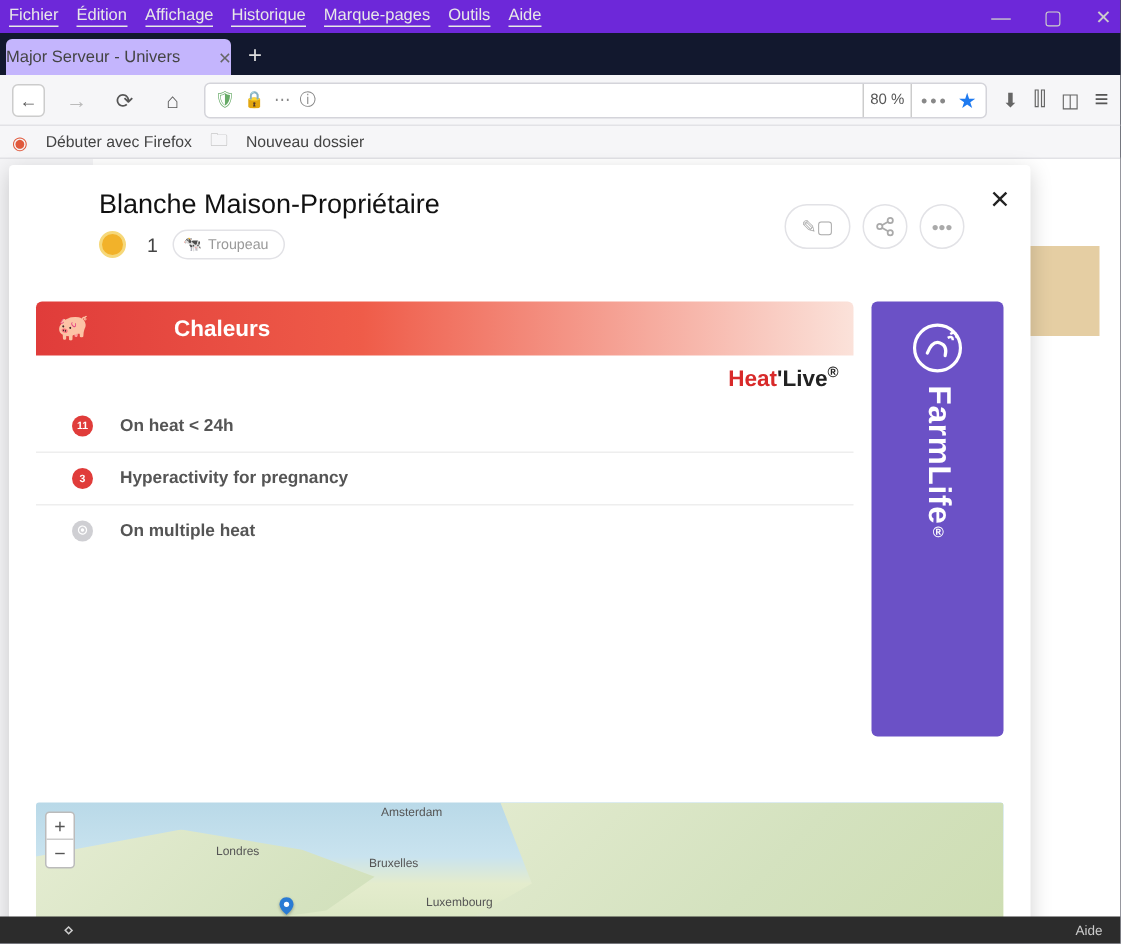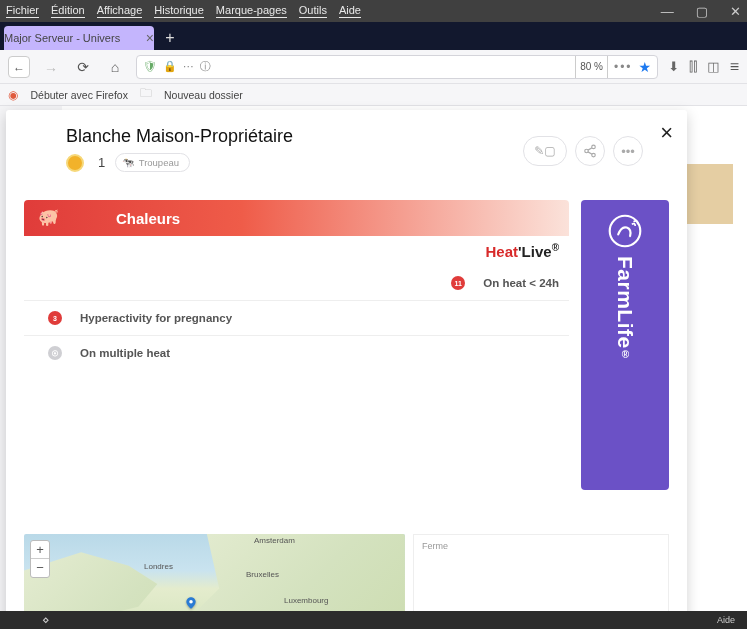--- a/index.html
+++ b/index.html
@@ -1,19 +1,19 @@
 <!DOCTYPE html>
 <html><head>
 <meta charset="utf-8">
 <style>
   * { margin: 0; padding: 0; box-sizing: border-box; font-family: Arial, Helvetica, sans-serif; }
   html, body { width: 747px; height: 629px; overflow: hidden; background: #0c1020; }
 
   
-  .titlebar { height: 22px; background: #404040; display: flex; align-items: center; padding: 0 6px; color: #e8e8e8; font-size: 11px; }
+  .titlebar { height: 22px; background: #6d28d9; display: flex; align-items: center; padding: 0 6px; color: #e8e8e8; font-size: 11px; }
   .titlebar .menu { display: flex; gap: 12px; }
   .titlebar .menu span { border-bottom: 1px solid #e8e8e8; padding-bottom: 1px; cursor: default; }
   .titlebar .wincontrols { margin-left: auto; display: flex; gap: 22px; color: #ccc; font-size: 13px; }
   .titlebar .wincontrols span { cursor: default; }
 
   
   .tabstrip { height: 28px; background: #12182e; display: flex; align-items: flex-end; padding-left: 4px; }
   .tab { height: 24px; background: #c4b5fd; border-radius: 4px 4px 0 0; display: flex; align-items: center; padding: 0 0; font-size: 11px; color: #444; min-width: 150px; justify-content: space-between; }
   .tab .closex { color: #666; font-size: 14px; }
   .newtab { width: 24px; height: 24px; display: flex; align-items: center; justify-content: center; color: #ddd; font-size: 16px; margin-left: 4px; }
@@ -72,21 +72,21 @@
   .heatcard { flex: 1; background: #fff; }
   .heat-hdr { height: 36px; border-radius: 4px 4px 0 0; background: linear-gradient(90deg, #e03c3a 0%, #ef5c49 40%, #fbe2da 100%); color: #fff; display: flex; align-items: center; padding: 0 12px; font-size: 15px; font-weight: 600; position: relative; }
   .heat-hdr .pig { position: absolute; left: 14px; top: 7px; font-size: 17px; color: rgba(255,255,255,0.9); }
   .heat-hdr .title { margin-left: 80px; }
   .heat-live { text-align: right; font-size: 15px; font-weight: 700; padding: 6px 10px 2px 0; }
   .heat-live .h1 { color: #d82a2a; }
   .heat-live .h2 { color: #222; }
   .heat-live .reg { font-size: 10px; vertical-align: super; color: #222; }
   .heat-rows { padding: 4px 0 0 0; }
   .heat-row { display: flex; align-items: center; gap: 18px; padding: 10px 10px 10px 24px; border-top: 1px solid #eee; font-size: 11.5px; color: #555; font-weight: 600; }
-  .heat-row:first-child { border-top: none; justify-content: flex-end; }
+  .heat-row:first-child { border-top: none; }
   .hbadge { width: 14px; height: 14px; border-radius: 50%; display: inline-flex; align-items: center; justify-content: center; font-size: 7px; color: #fff; font-weight: bold; }
   .hb-red { background: #e03c3a; }
   .hb-grey { background: #cfcfd3; }
 
   
   .farmlife { width: 88px; background: #6b51c6; border-radius: 4px; display: flex; flex-direction: column; align-items: center; padding: 14px 0; color: #fff; height: 290px; }
   .farmlife .logo { width: 34px; height: 34px; margin-bottom: 8px; }
   .farmlife .txt { writing-mode: vertical-rl; font-size: 21px; font-weight: 700; letter-spacing: 0.5px; }
   .farmlife .reg { font-size: 10px; writing-mode: vertical-rl; }
 
@@ -294,23 +294,20 @@
         <span class="city" style="left:182px; top:84px;">Paris</span>
         <span class="city" style="left:260px; top:62px;">Luxembourg</span>
 
         <div class="pin">
           <svg viewBox="0 0 24 24">
               <path d="M12 2 C7 2 4 6 4 10 C4 16 12 22 12 22 C12 22 20 16 20 10 C20 6 17 2 12 2 Z" fill="#2a7bd4"></path>
               <circle cx="12" cy="10" r="3" fill="#fff"></circle>
             </svg>
         </div>
       </div>
-      <div class="farm">
-        <span>Ferme</span>
-      </div>
     </div>
   </div>
 
   <div class="osbar">
     <span class="left">⋄</span>
     <span>Aide</span>
   </div>
 </div>
 
 </body></html>

